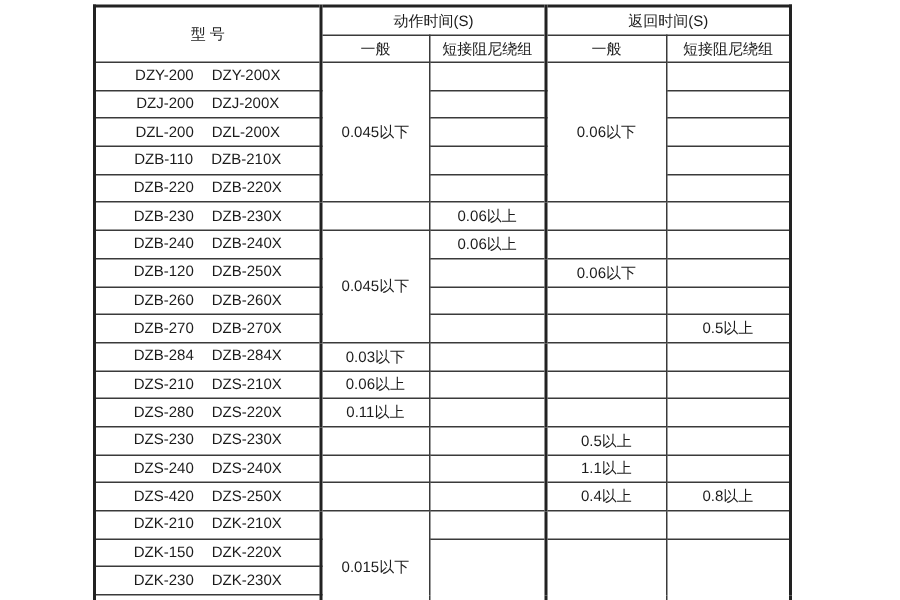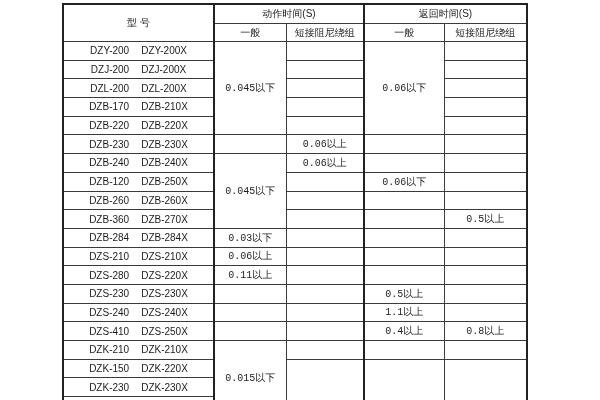--- a/index.html
+++ b/index.html
@@ -17,21 +17,21 @@
     border:1px solid #3a3a3a;
     font-size:10px;font-weight:normal;
     text-align:center;vertical-align:middle;
     padding:0;overflow:hidden;white-space:nowrap;
   }
   thead tr.hr1 th{height:18px;}
   thead tr.hr2 th{height:17px;}
   tbody td{height:17.7px;}
   .bL2{border-left:2px solid #222222;margin-top:28px;}
   .model-pair{display:flex;justify-content:center;gap:12px;}
-  .val{letter-spacing:0;font-family:Liberation Mono, monospace;}
+  .val{letter-spacing:0;}
 </style>
 </head>
 <body>
 
 <div class="table-wrap">
 <table>
   <colgroup>
     <col style="width:151px">
         <col style="width:72px">
         <col style="width:78px">
@@ -80,21 +80,21 @@
               <span>DZL-200</span>
               <span>DZL-200X</span>
             </div>
           </td>
       <td></td>
       <td></td>
     </tr>
     <tr>
       <td>
             <div class="model-pair">
-              <span>DZB-170</span>
+              <span>DZB-110</span>
               <span>DZB-210X</span>
             </div>
           </td>
       <td></td>
       <td></td>
     </tr>
     <tr>
       <td>
             <div class="model-pair">
               <span>DZB-220</span>
@@ -146,21 +146,21 @@
               <span>DZB-260X</span>
             </div>
           </td>
       <td></td>
       <td class="bL2"></td>
       <td></td>
     </tr>
     <tr>
       <td>
             <div class="model-pair">
-              <span>DZB-360</span>
+              <span>DZB-270</span>
               <span>DZB-270X</span>
             </div>
           </td>
       <td></td>
       <td class="bL2"></td>
       <td class="val">0.5以上</td>
     </tr>
     <tr>
       <td>
             <div class="model-pair">
@@ -217,21 +217,21 @@
             </div>
           </td>
       <td class="bL2"></td>
       <td></td>
       <td class="bL2 val">1.1以上</td>
       <td></td>
     </tr>
     <tr>
       <td>
             <div class="model-pair">
-              <span>DZS-410</span>
+              <span>DZS-420</span>
               <span>DZS-250X</span>
             </div>
           </td>
       <td class="bL2"></td>
       <td></td>
       <td class="bL2 val">0.4以上</td>
       <td class="val">0.8以上</td>
     </tr>
     <tr>
       <td>

